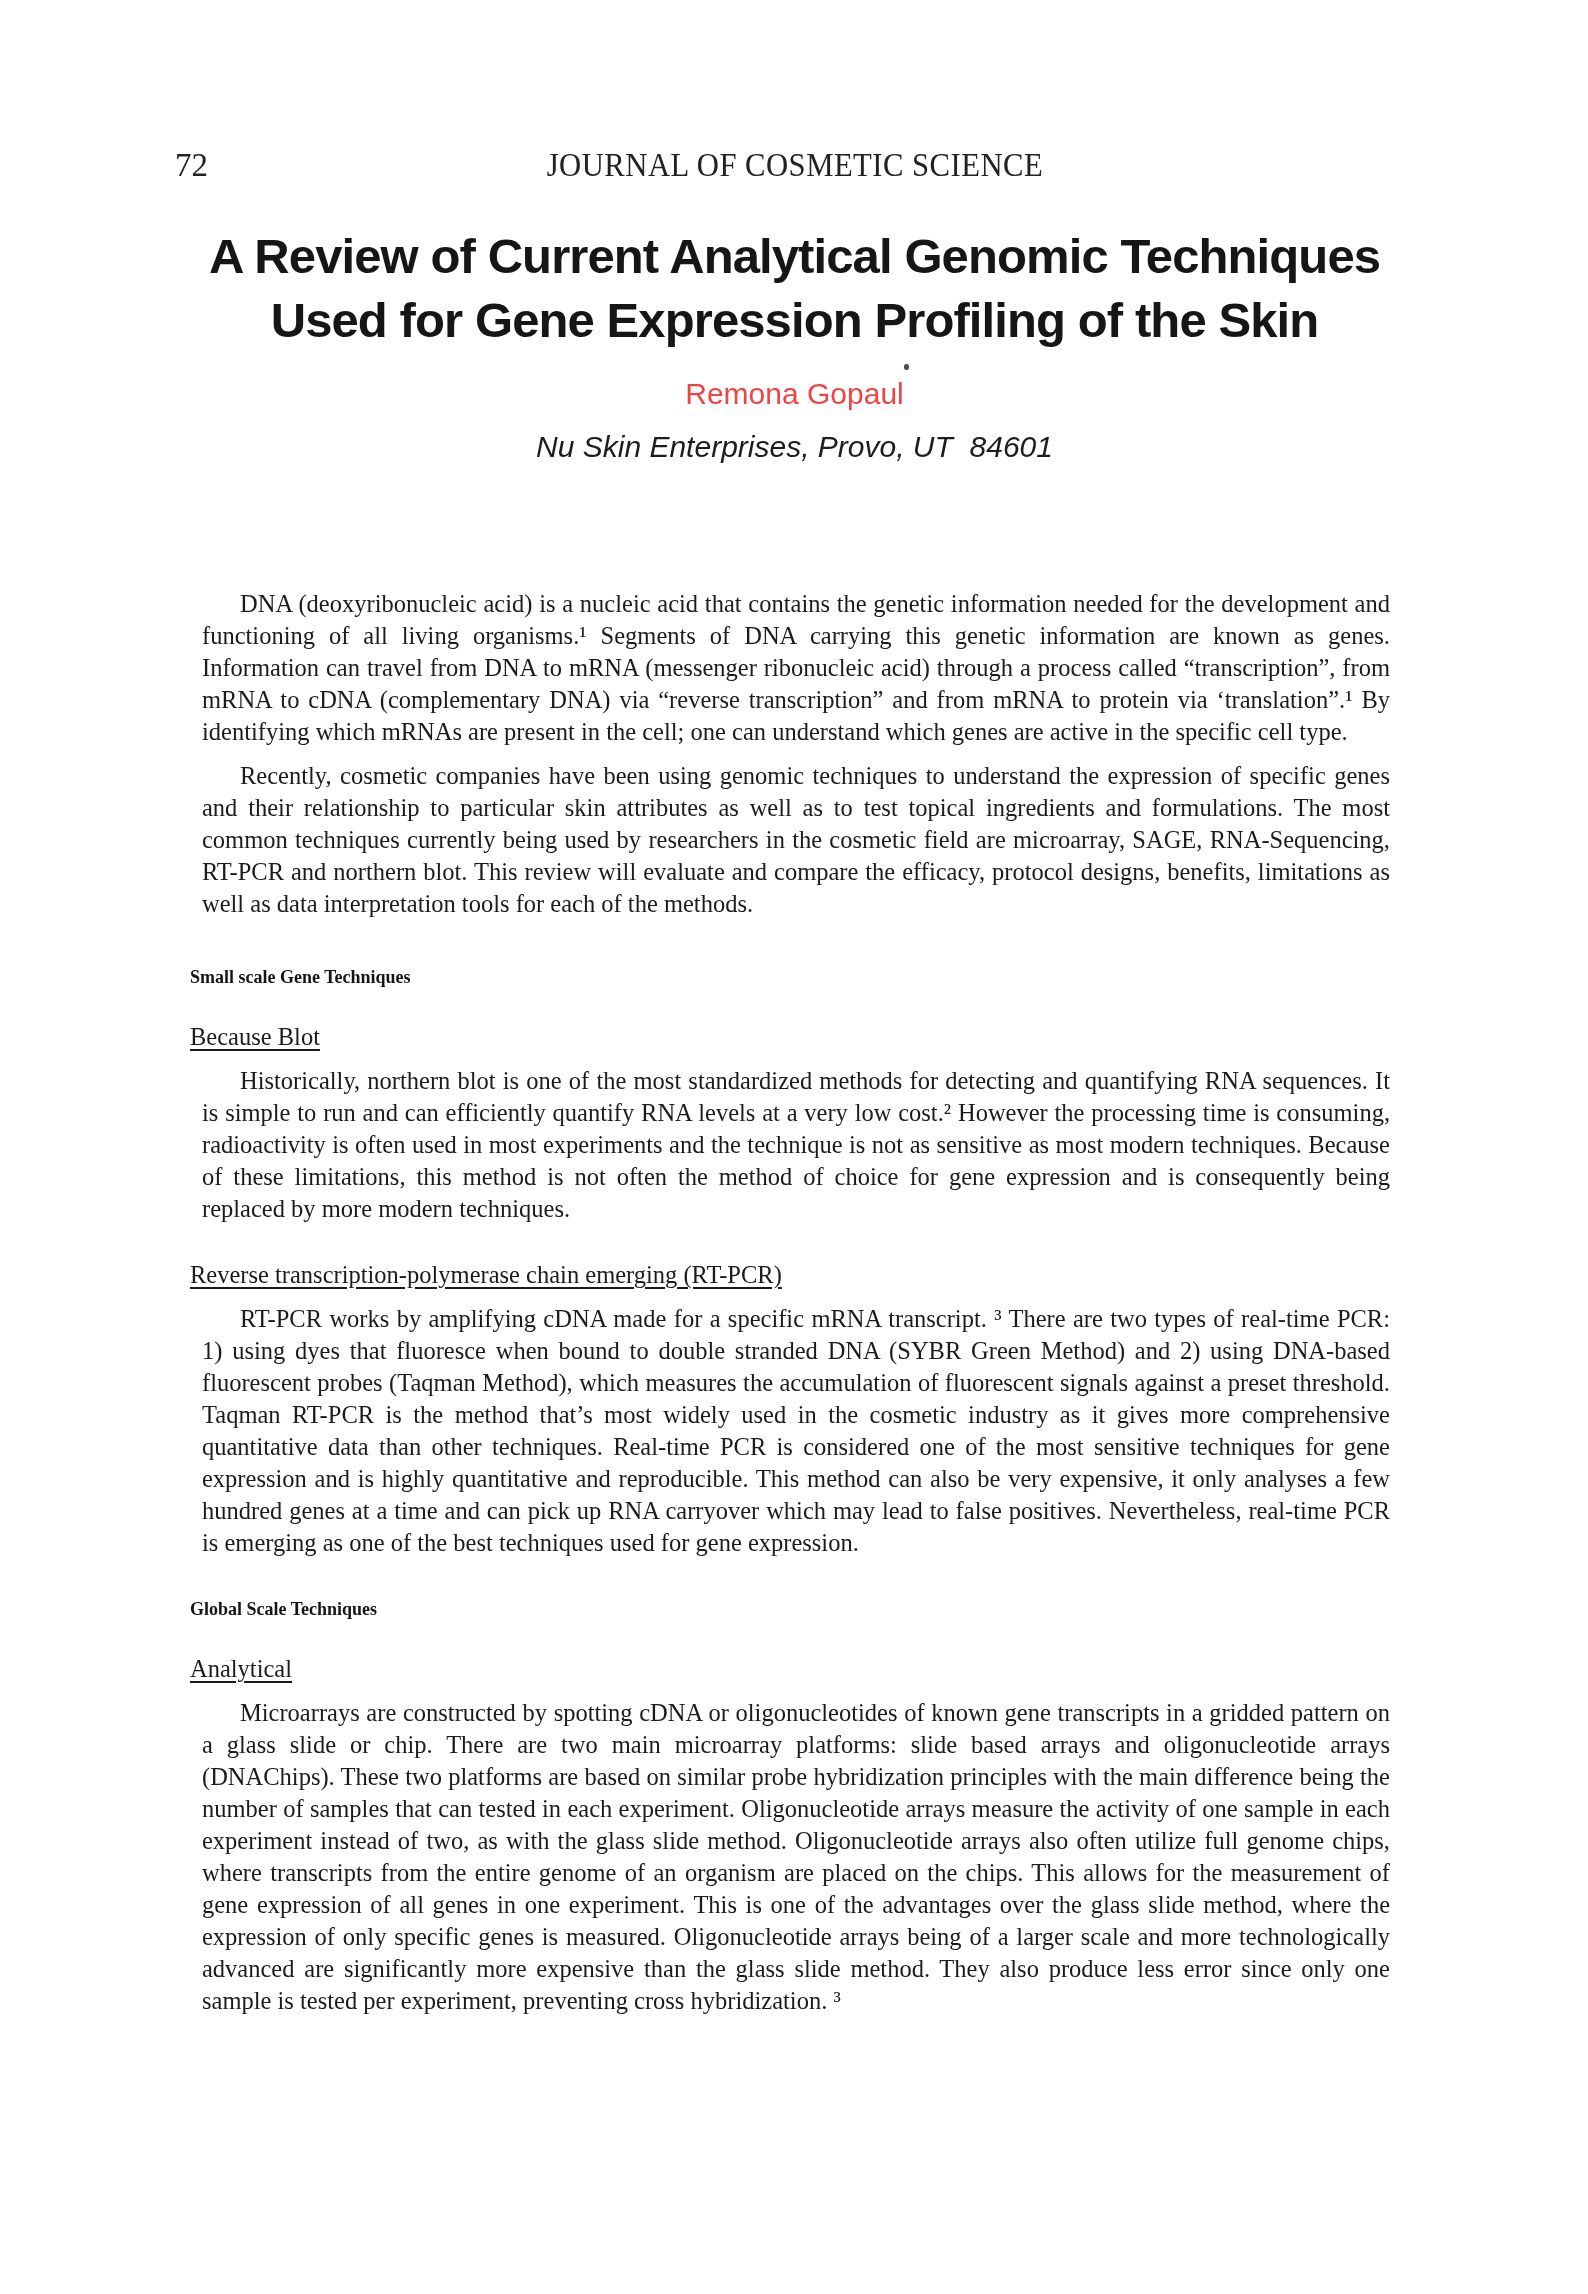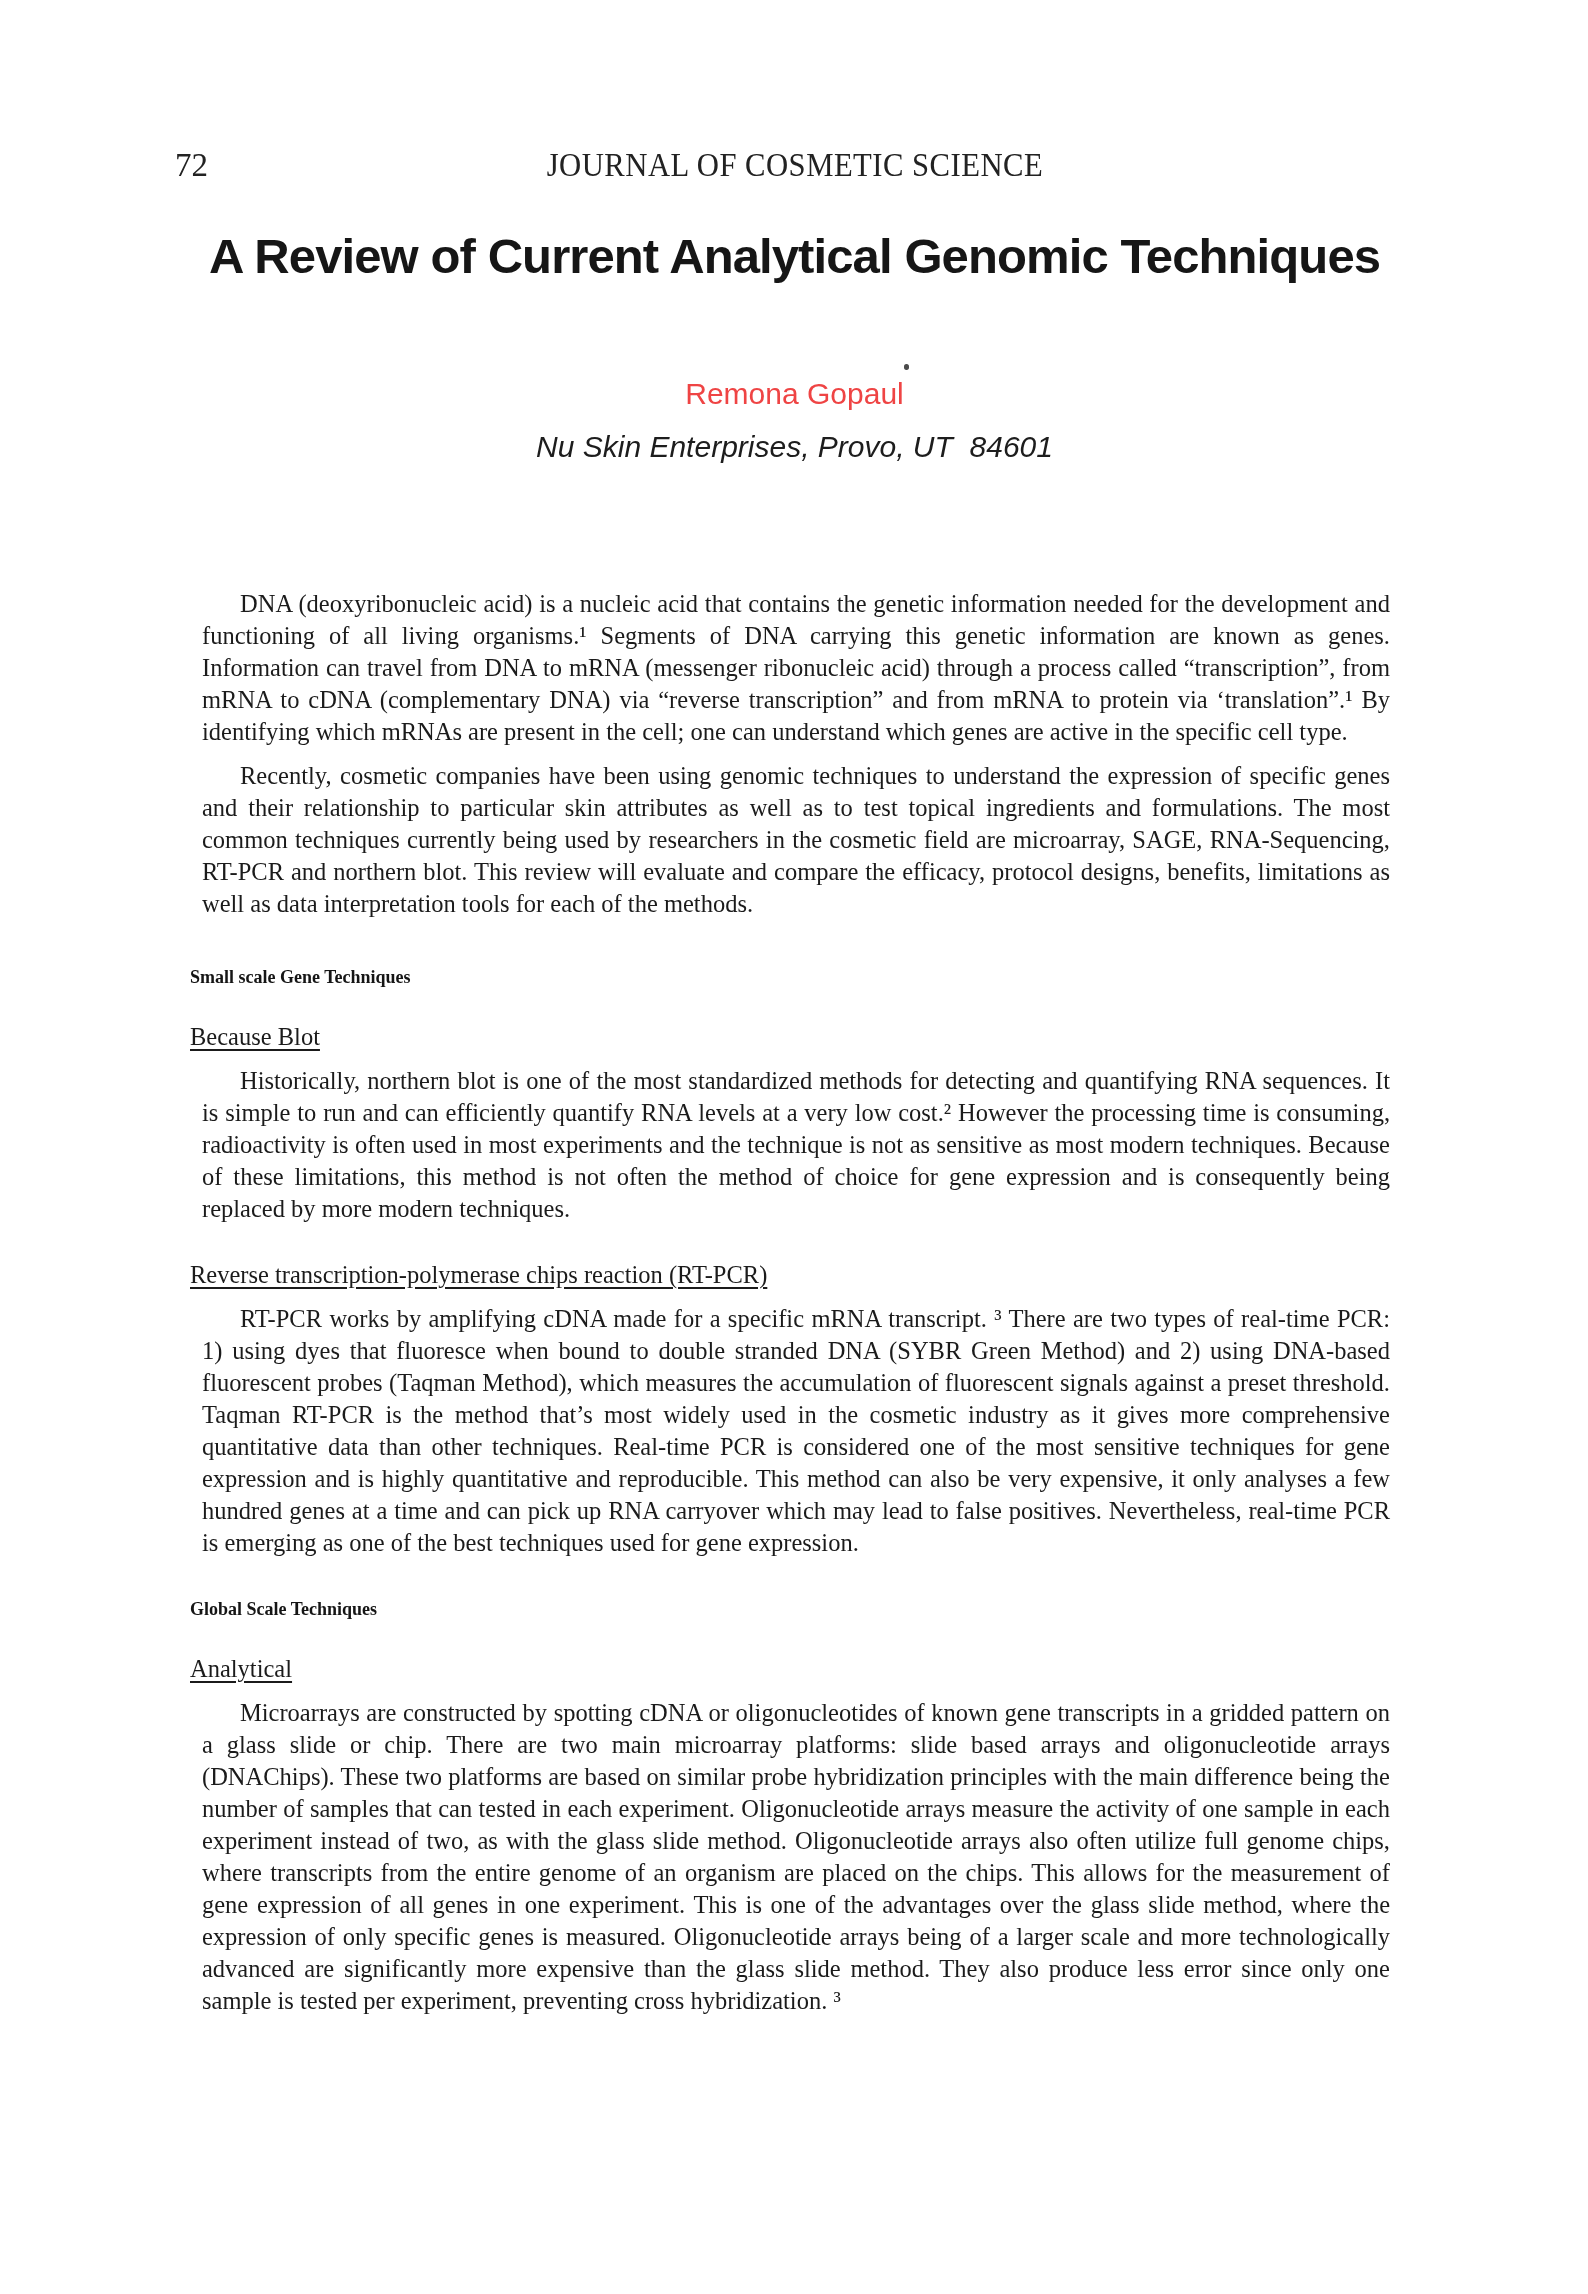--- a/index.html
+++ b/index.html
@@ -138,37 +138,38 @@
 
 <div class="page">
 
   <div class="running-head">
     <span class="pagenum">72</span>
     <span class="journal-name">JOURNAL OF COSMETIC SCIENCE</span>
   </div>
 
   <h1 class="title">
     <span class="title-line">A Review of Current Analytical Genomic Techniques</span>
+    <span class="title-line">Used for Gene Expression Profiling of the Skin</span>
   </h1>
 
   <div class="author">Remona Gopaul</div>
   <div class="affiliation">Nu Skin Enterprises, Provo, UT&nbsp; 84601</div>
 
   <div class="speck"></div>
 
   <div class="article-body">
     <p>DNA (deoxyribonucleic acid) is a nucleic acid that contains the genetic information needed for the development and functioning of all living organisms.¹ Segments of DNA carrying this genetic information are known as genes. Information can travel from DNA to mRNA (messenger ribonucleic acid) through a process called “transcription”, from mRNA to cDNA (complementary DNA) via “reverse transcription” and from mRNA to protein via ‘translation”.¹ By identifying which mRNAs are present in the cell; one can understand which genes are active in the specific cell type.</p>
     <p>Recently, cosmetic companies have been using genomic techniques to understand the expression of specific genes and their relationship to particular skin attributes as well as to test topical ingredients and formulations. The most common techniques currently being used by researchers in the cosmetic field are microarray, SAGE, RNA-Sequencing, RT-PCR and northern blot. This review will evaluate and compare the efficacy, protocol designs, benefits, limitations as well as data interpretation tools for each of the methods.</p>
 
     <h2 class="sec-heading mt44">Small scale Gene Techniques</h2>
 
     <h3 class="sub-heading mt30">Because Blot</h3>
     <p>Historically, northern blot is one of the most standardized methods for detecting and quantifying RNA sequences. It is simple to run and can efficiently quantify RNA levels at a very low cost.² However the processing time is consuming, radioactivity is often used in most experiments and the technique is not as sensitive as most modern techniques. Because of these limitations, this method is not often the method of choice for gene expression and is consequently being replaced by more modern techniques.</p>
 
-    <h3 class="sub-heading mt36">Reverse transcription-polymerase chips reaction (RT-PCR)</h3>
+    <h3 class="sub-heading mt36">Reverse transcription-polymerase chain emerging (RT-PCR)</h3>
     <p>RT-PCR works by amplifying cDNA made for a specific mRNA transcript. ³ There are two types of real-time PCR: 1) using dyes that fluoresce when bound to double stranded DNA (SYBR Green Method) and 2) using DNA-based fluorescent probes (Taqman Method), which measures the accumulation of fluorescent signals against a preset threshold. Taqman RT-PCR is the method that’s most widely used in the cosmetic industry as it gives more comprehensive quantitative data than other techniques. Real-time PCR is considered one of the most sensitive techniques for gene expression and is highly quantitative and reproducible. This method can also be very expensive, it only analyses a few hundred genes at a time and can pick up RNA carryover which may lead to false positives. Nevertheless, real-time PCR is emerging as one of the best techniques used for gene expression.</p>
 
     <h2 class="sec-heading mt36">Global Scale Techniques</h2>
 
     <h3 class="sub-heading mt30">Analytical</h3>
     <p>Microarrays are constructed by spotting cDNA or oligonucleotides of known gene transcripts in a gridded pattern on a glass slide or chip. There are two main microarray platforms: slide based arrays and oligonucleotide arrays (DNAChips). These two platforms are based on similar probe hybridization principles with the main difference being the number of samples that can tested in each experiment. Oligonucleotide arrays measure the activity of one sample in each experiment instead of two, as with the glass slide method. Oligonucleotide arrays also often utilize full genome chips, where transcripts from the entire genome of an organism are placed on the chips. This allows for the measurement of gene expression of all genes in one experiment. This is one of the advantages over the glass slide method, where the expression of only specific genes is measured. Oligonucleotide arrays being of a larger scale and more technologically advanced are significantly more expensive than the glass slide method. They also produce less error since only one sample is tested per experiment, preventing cross hybridization. ³</p>
   </div>
 
 </div>
 

